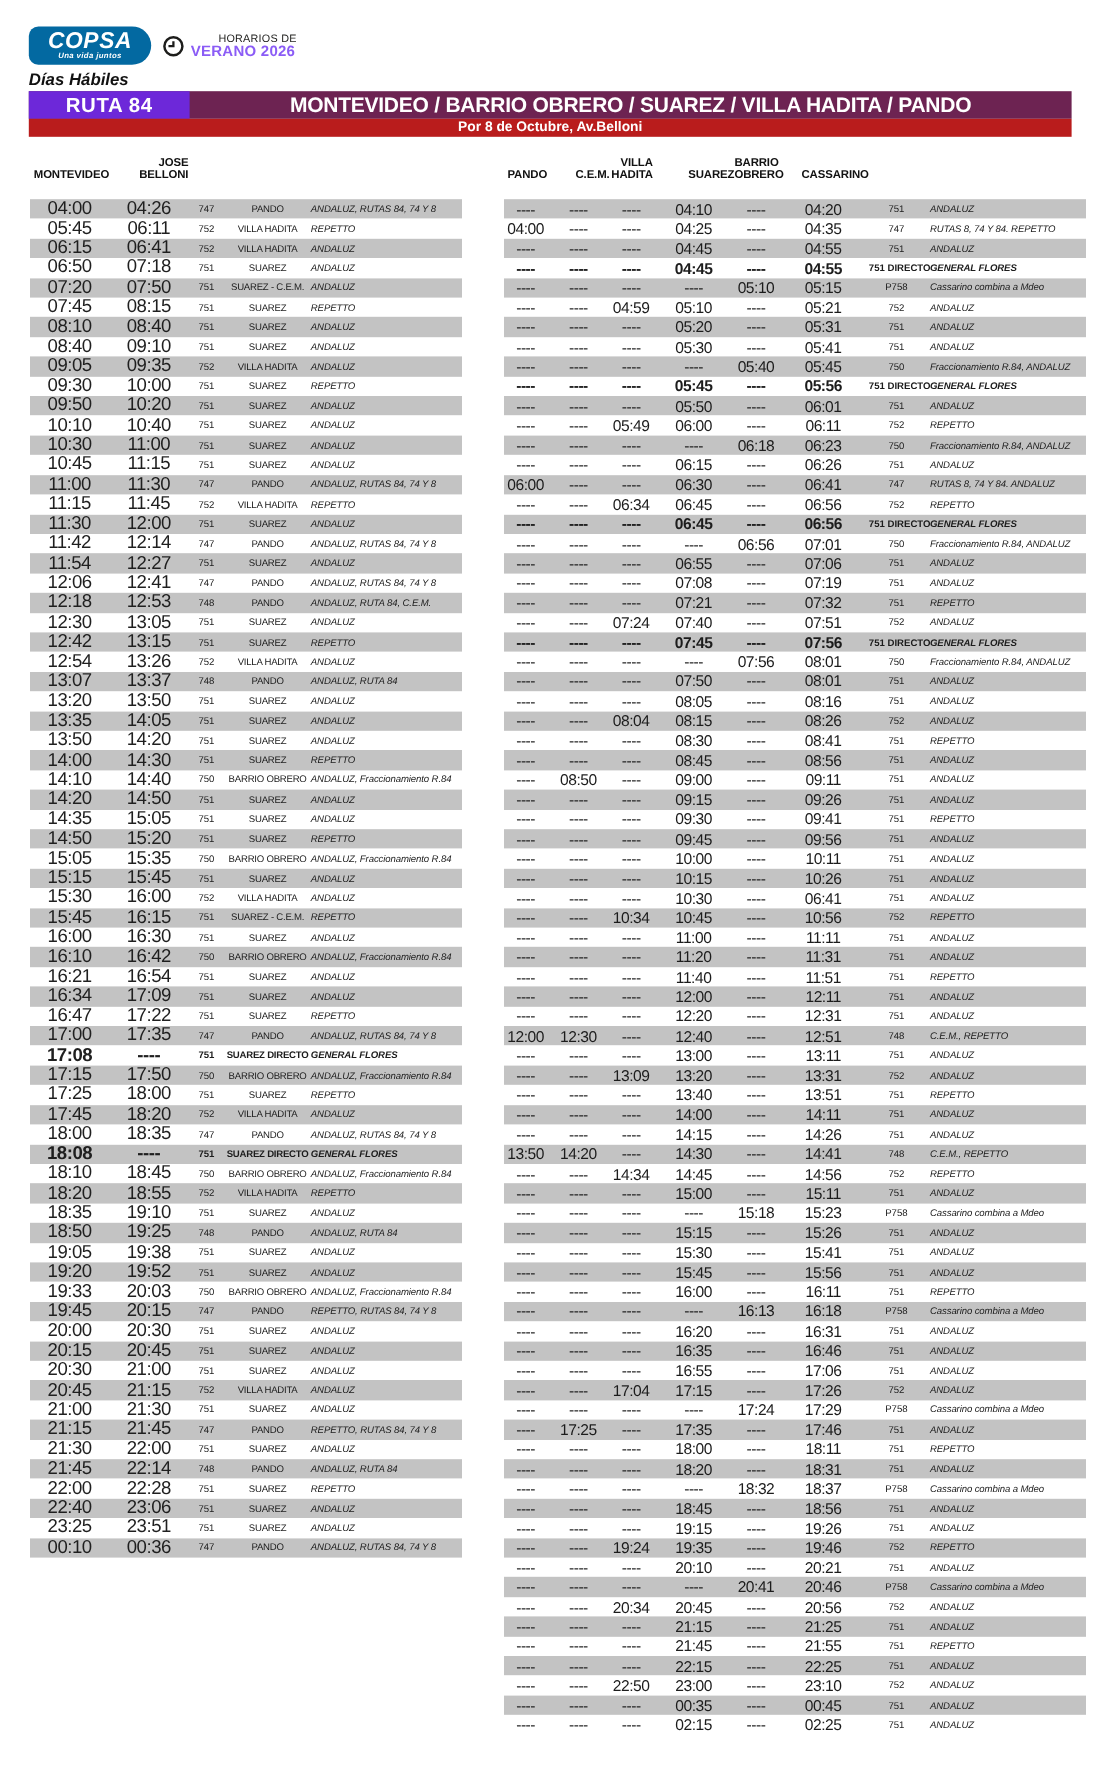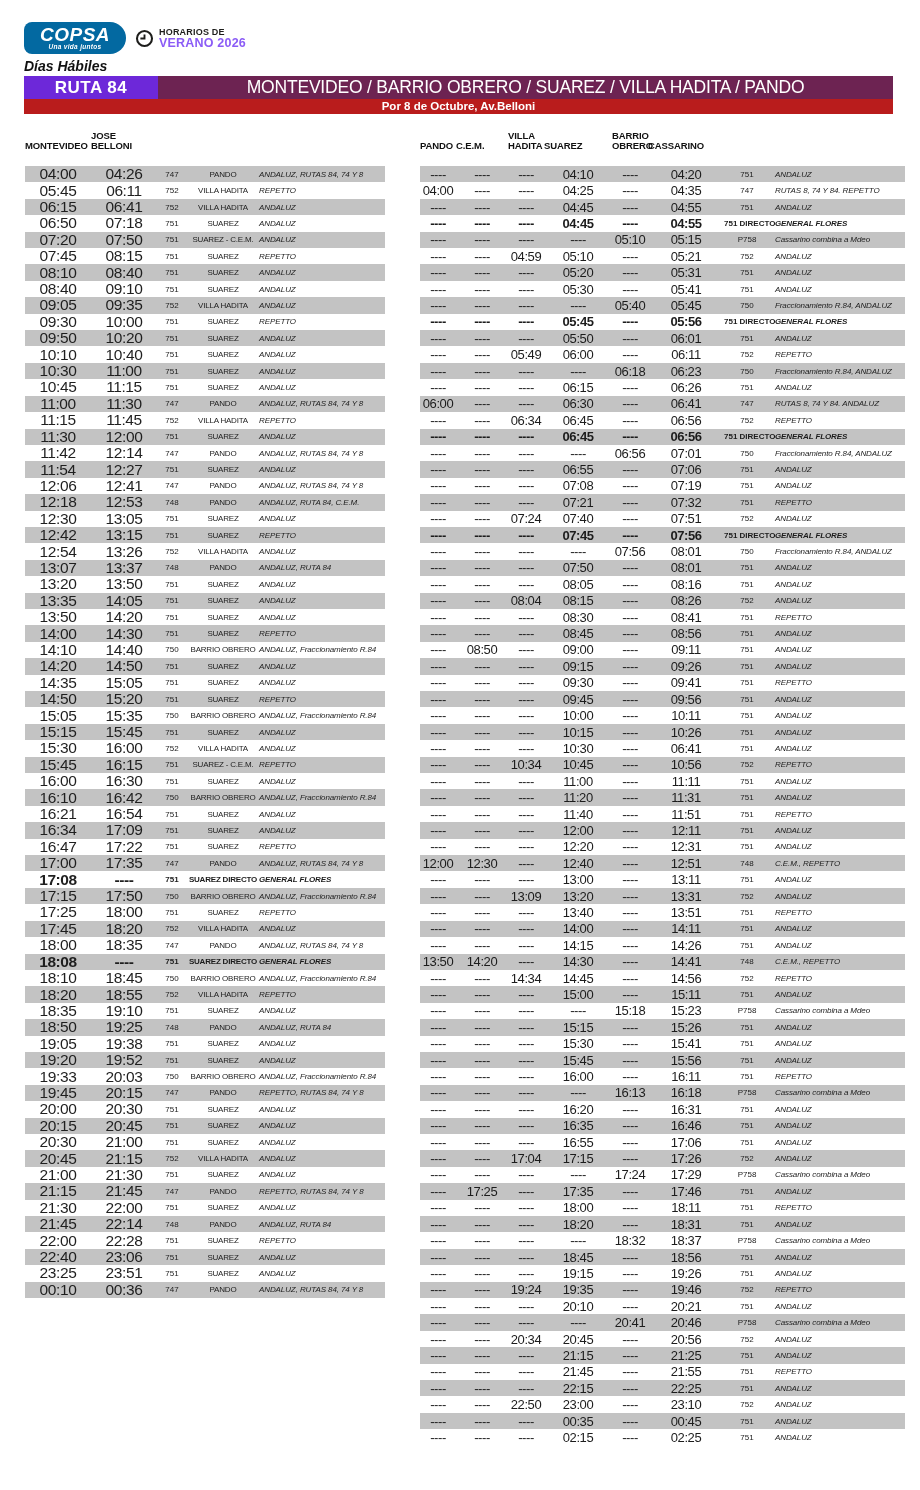--- a/index.html
+++ b/index.html
@@ -11,44 +11,44 @@
   
   .logo {
     position:absolute; left:24px; top:22px; width:102px; height:32px;
     background:#0369a1; border-radius:8px 16px 16px 8px; color:#fff;
     display:flex; flex-direction:column; justify-content:center; align-items:center;
   }
   .logo-text { font-size:19px; font-weight:700; font-style:italic; letter-spacing:.5px; line-height:17px; }
   .logo-tag  { font-size:6.5px; font-weight:700; font-style:italic; line-height:7px; letter-spacing:.3px; }
   .badge { position:absolute; left:135px; top:27px; display:flex; align-items:center; gap:5px; }
   .badge svg { display:block; }
-  .badge-l1 { font-size:9px;  font-weight:700; color:#1d1d1b; line-height:10px; letter-spacing:.2px; }
+  .badge-l1 { font-size:9px;  font-weight:400; color:#1d1d1b; line-height:10px; letter-spacing:.2px;margin-left:23px; }
   .badge-l2 { font-size:12.5px; font-weight:700; color:#8b5cf6; line-height:13px; letter-spacing:.2px; }
   .days { position:absolute; left:24px; top:58px; font-size:14px; font-weight:700; font-style:italic; color:#111; }
   .bar-main {
     position:absolute; left:24px; top:76px; width:869px; height:23px;
     background:#6d2352; display:flex; align-items:stretch;
   }
   .route-box {
     width:134px; background:#6d28d9; color:#fff; font-size:17px; font-weight:700;
     text-align:center; line-height:23px; letter-spacing:.5px;
   }
   .route-title {
-    flex:1; color:#fff; font-size:17.5px; font-weight:400; text-align:center;
+    flex:1; color:#fff; font-size:17.5px; font-weight:700; text-align:center;
     line-height:23px; letter-spacing:-.2px; white-space:nowrap;
   }
   .bar-sub {
     position:absolute; left:24px; top:99px; width:869px; height:15px;
     background:#b91c1c; color:#fff; font-size:11.5px; font-weight:700;
     text-align:center; line-height:15px;
   }
   
   .hrow { position:absolute; display:flex; align-items:flex-end; }
   .hcell {
-    font-size:9.5px; font-weight:700; line-height:1.12; text-align:left;
+    font-size:9.5px; font-weight:700; line-height:1.12; text-align:right;
     white-space:pre-line; letter-spacing:-.1px; color:#111;
   }
   .lt-h { left:25px; top:131px; width:360px; height:21px; }
   .rt-h { left:420px; top:126px; width:485px; height:26px; }
   
   .tbody { position:absolute; }
   .lt { left:25px; top:166px; width:360px; }
   .rt { left:420px; top:166px; width:485px; }
   .trow { display:flex; height:16.42px; align-items:center; }
   .trow.shade { background:#c3c3c3; }

